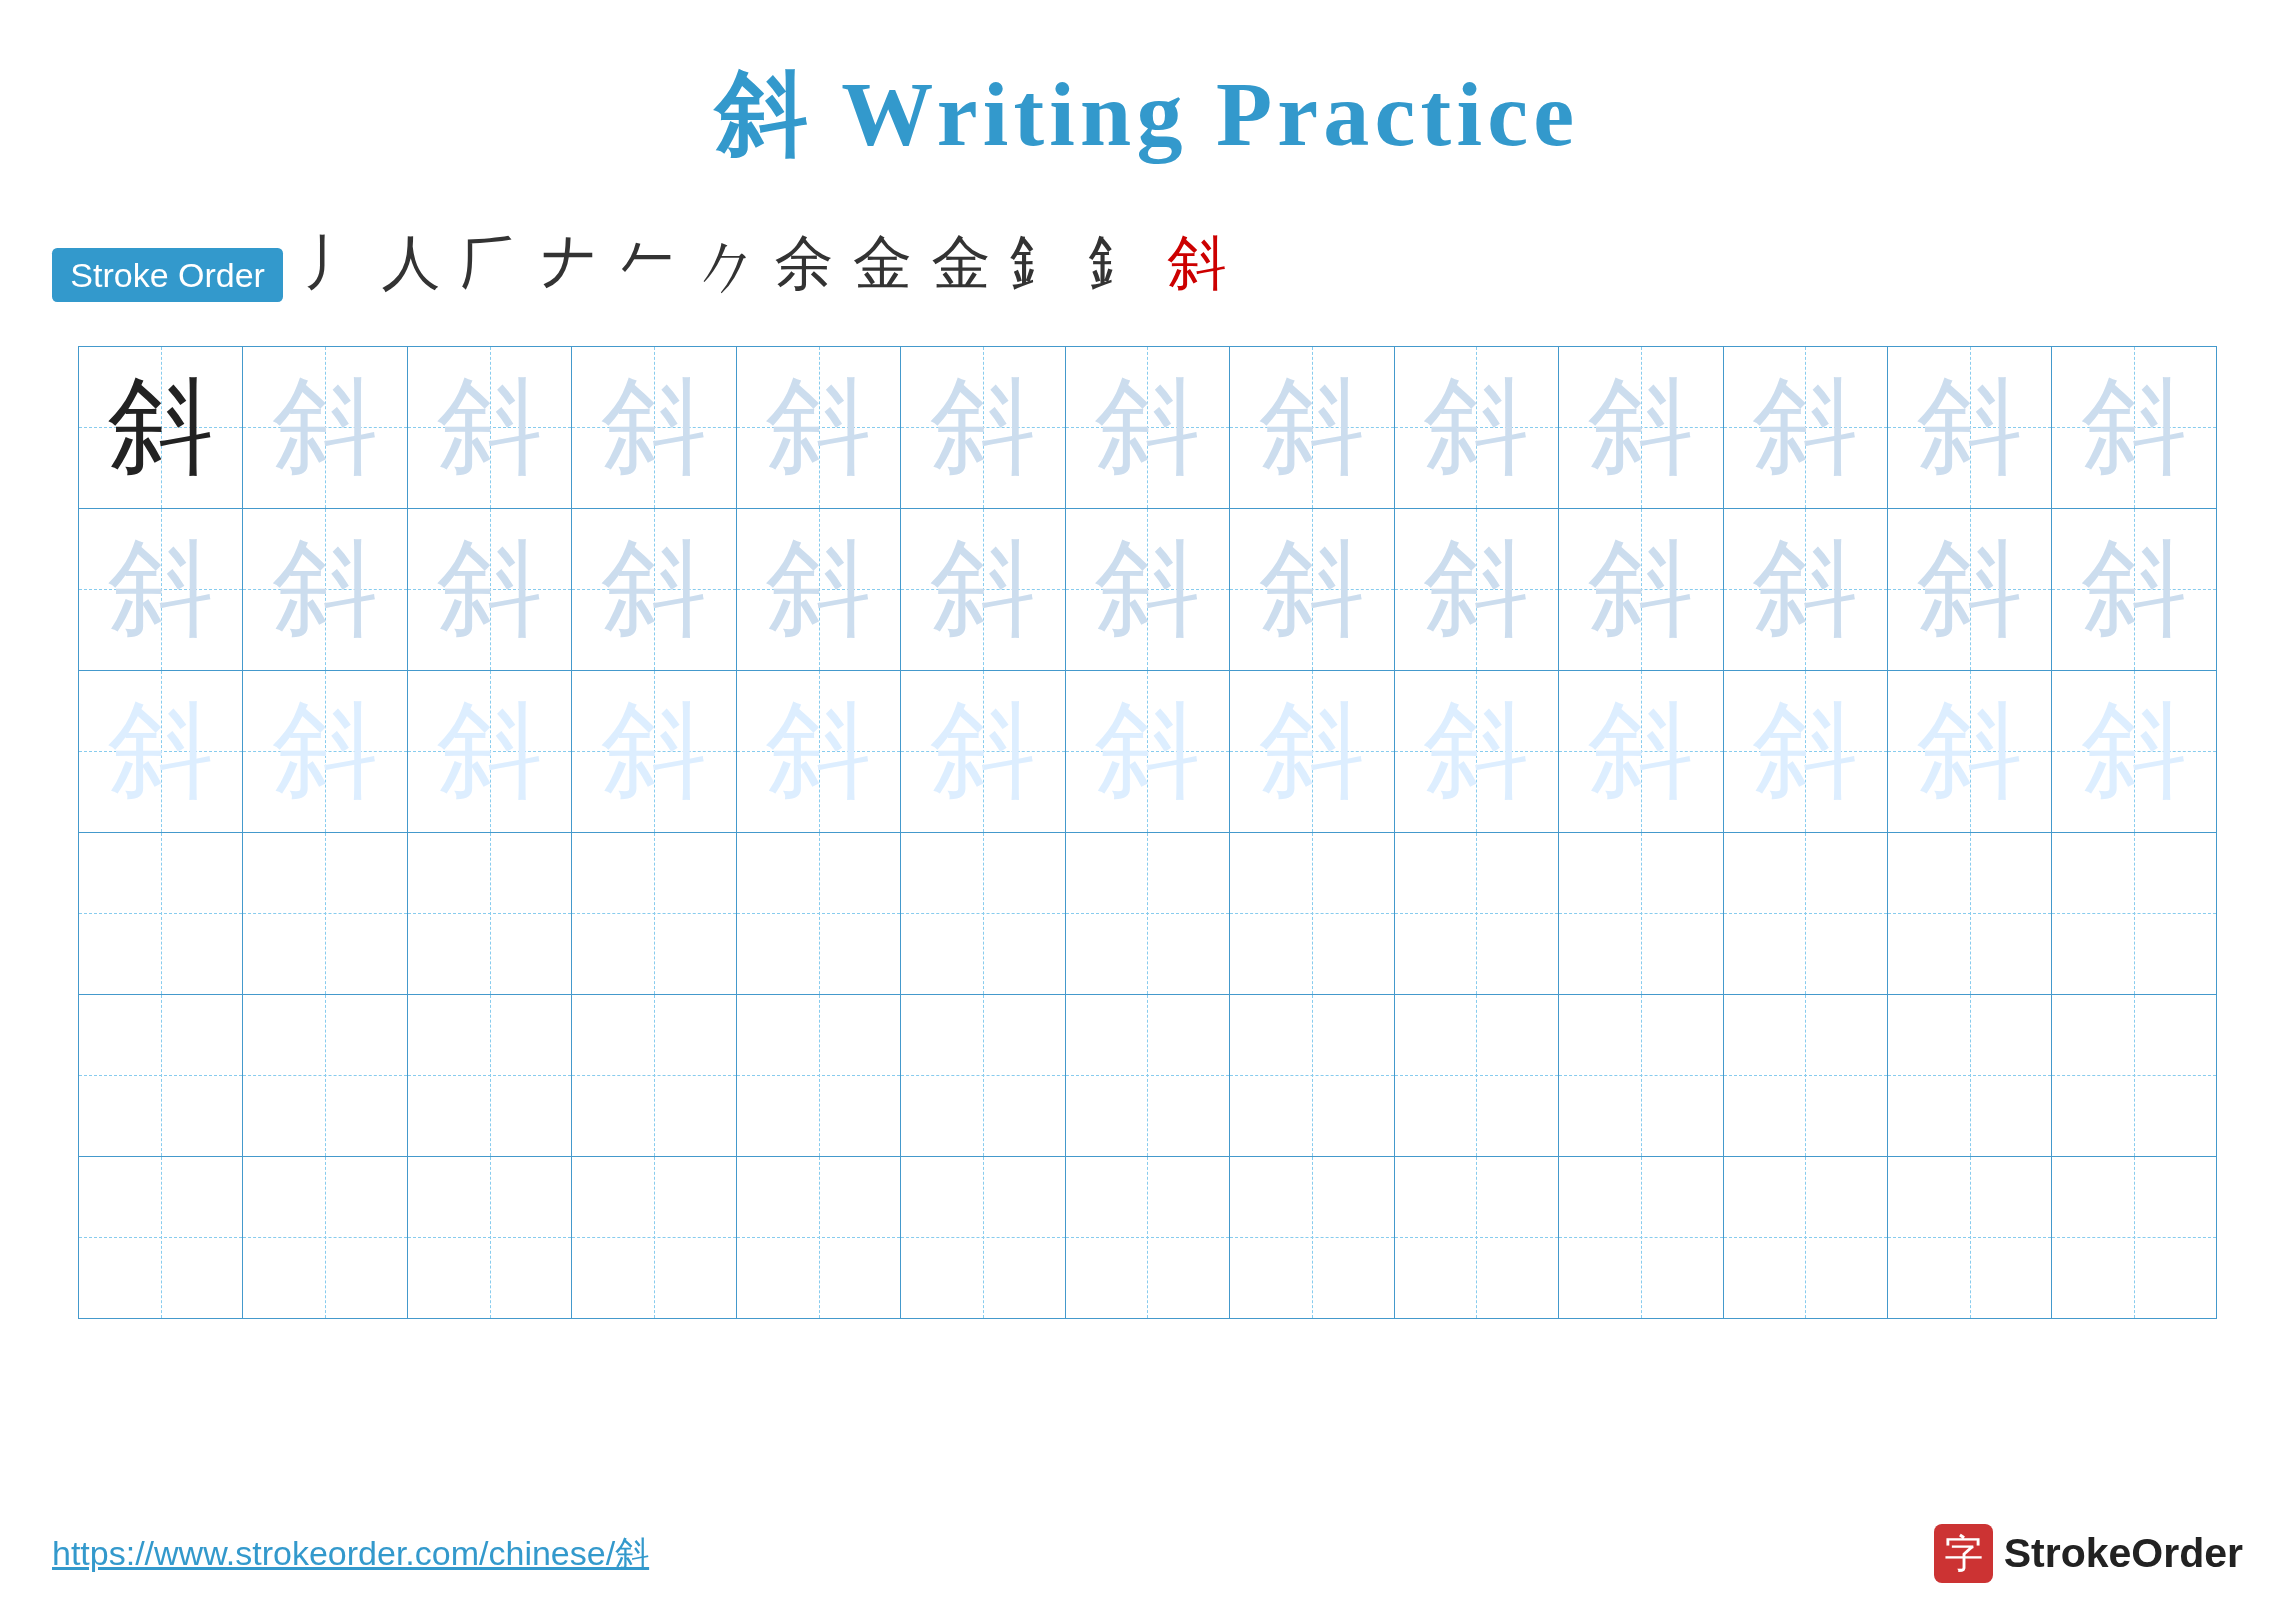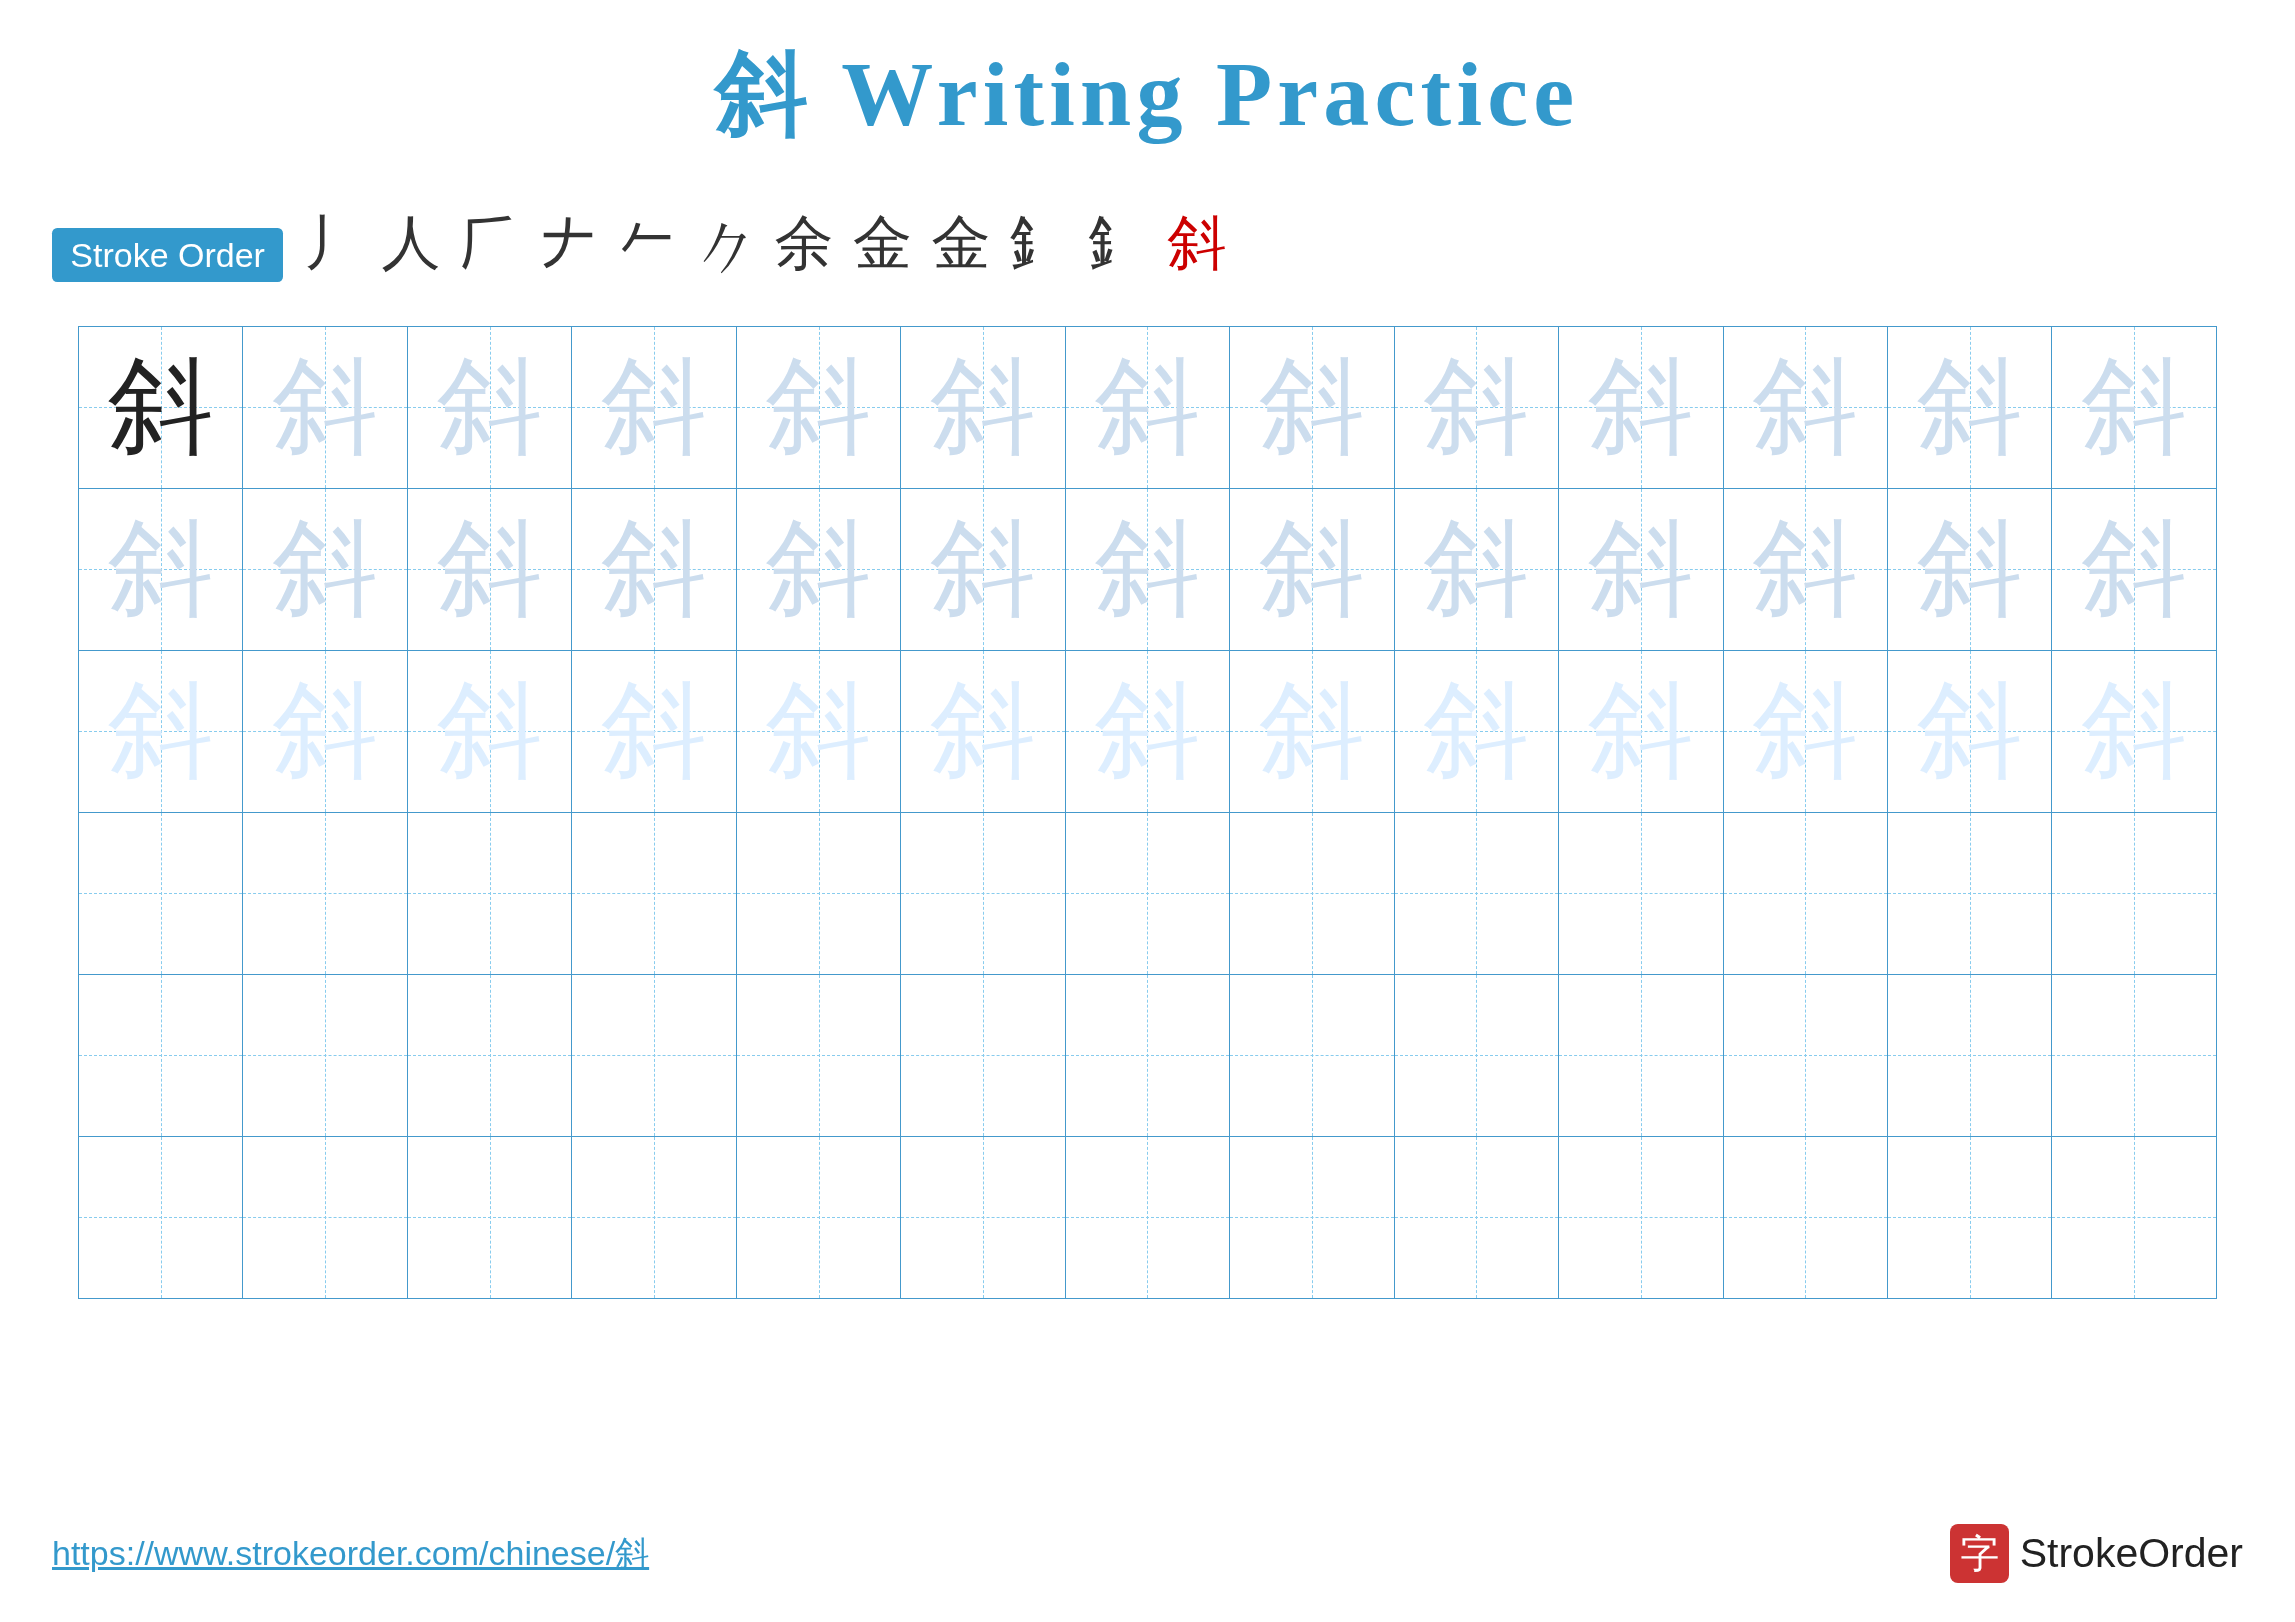--- a/index.html
+++ b/index.html
@@ -9,21 +9,21 @@
       height: 1622px;
       background: #ffffff;
       font-family: serif;
       position: relative;
       overflow: hidden;
     }
 
     
     #title-area {
       text-align: center;
-      padding-top: 32px;
+      padding-top: 52px;
       margin-bottom: 26px;
     }
 
     #title-area h1 {
       font-size: 92px;
       color: #3399cc;
       font-weight: bold;
       letter-spacing: 5.2px;
     }
 
@@ -154,21 +154,21 @@
       display: flex;
       align-items: center;
       justify-content: center;
       color: white;
       font-size: 39px;
       font-family: serif;
     }
 
     #logo-text {
       font-size: 41px;
-      font-weight: normal;
+      font-weight: bold;
       color: #222222;
       font-family: sans-serif;
     }
   </style>
 </head>
 <body>
 
 <div id="title-area">
   <h1>
     <span>斜</span>

